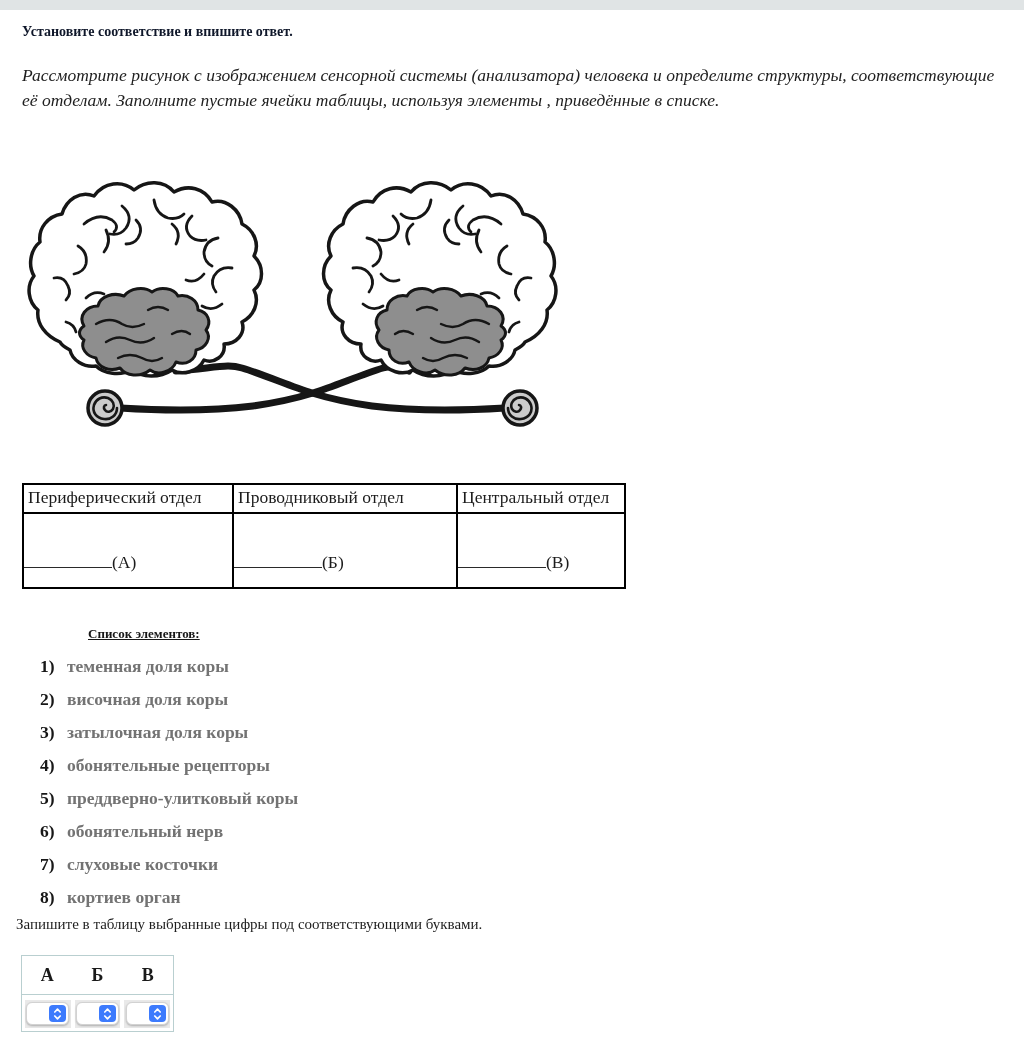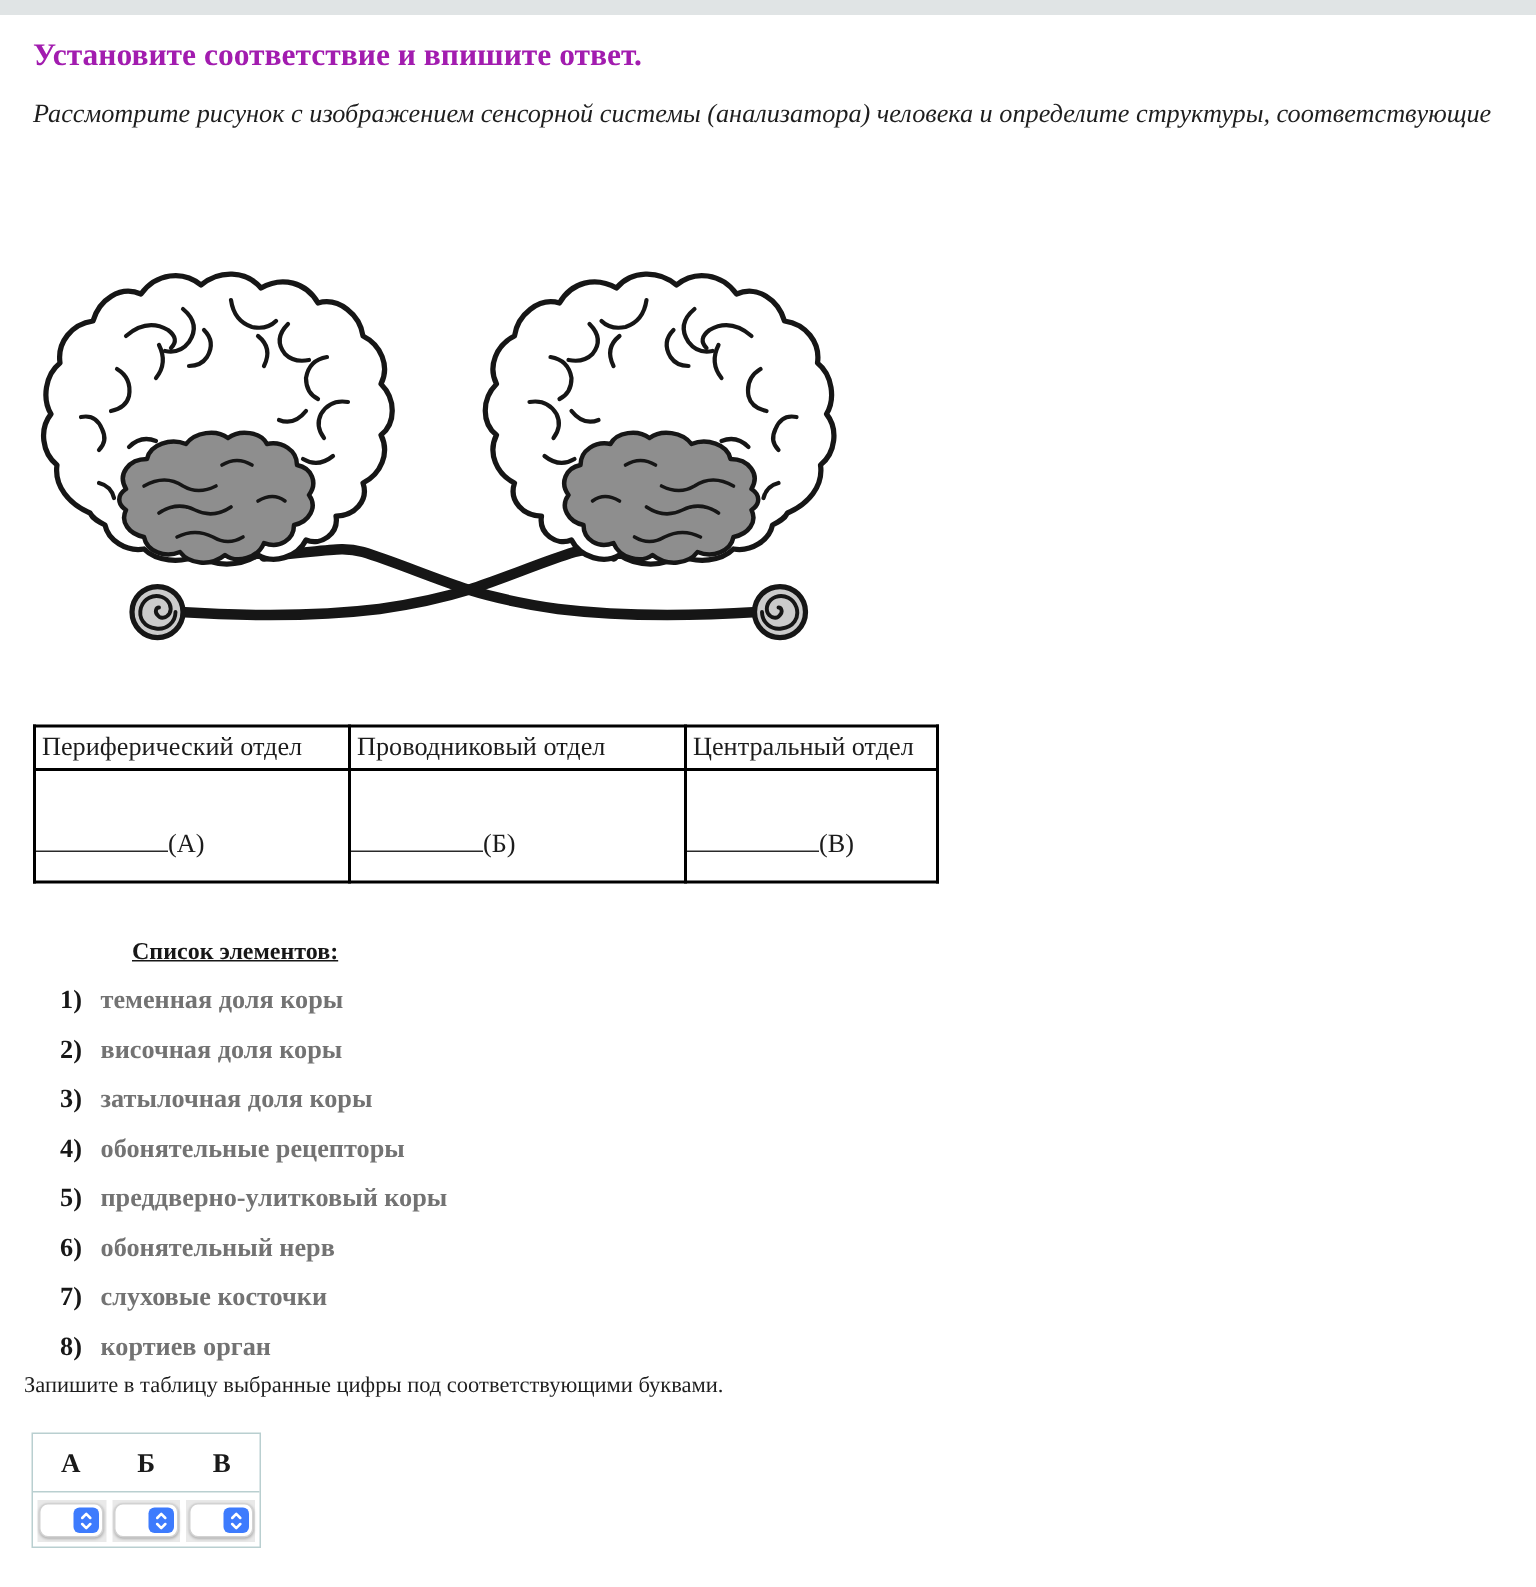--- a/index.html
+++ b/index.html
@@ -2,39 +2,39 @@
 <html><head>
 <meta charset="utf-8">
 <style>
   * { margin:0; padding:0; box-sizing:border-box; }
   html,body { background:#ffffff; }
   body { font-family:"Liberation Serif", serif; color:#1c1c1c; }
   #page { position:relative; width:1024px; height:1058px; background:#fff; overflow:hidden; }
 
   .top-bar { position:absolute; left:0; top:0; width:1024px; height:10px; background:#e0e4e5; }
 
-  .title { position:absolute; left:22px; top:24px; font-size:21px; font-weight:bold; color:#a21caf; }
+  .title { position:absolute; left:22px; top:24px; font-size:14px; font-weight:bold; color:#0f172a; }
 
   .intro { position:absolute; left:22px; top:63px; font-size:17.5px; line-height:25px; color:#1e1e1e;font-style:italic; }
   .intro div { white-space:nowrap; }
 
   .figure-wrap { position:absolute; left:20px; top:168px; width:545px; height:267px; }
 
   
   .match-table { position:absolute; left:22px; top:483px; border-collapse:collapse; table-layout:fixed; }
   .match-table th, .match-table td { border:2px solid #000; font-weight:normal; text-align:left; vertical-align:top; }
   .match-table th { height:29px; font-size:17.5px; padding:2px 4px 3px 4px; color:#1c1c1c; }
   .match-table td { height:75px; font-size:17.5px; padding:0; }
   .c1 { width:210px; } .c2 { width:224px; } .c3 { width:168px; }
   .blank-wrap { display:block; margin-top:38px; padding-left:0; }
   .blank-line { display:inline-block; width:88px; border-bottom:1.6px solid #2a2a2a; height:14px; }
   .blank-letter { font-size:17.5px; color:#1c1c1c; }
 
   
-  .list-heading { position:absolute; left:88px; top:626px; font-size:16px; font-weight:bold; text-decoration:underline; color:#171717; }
+  .list-heading { position:absolute; left:88px; top:626px; font-size:13px; font-weight:bold; text-decoration:underline; color:#171717; }
   .elements { position:absolute; left:40px; top:656px; }
   .el-item { height:33px; font-size:17.5px; display:flex; align-items:baseline; }
   .el-num { font-weight:bold; width:27px; color:#171717; }
   .el-text { color:#737373;font-weight:bold; }
 
   .footer-line { position:absolute; left:16px; top:916px; font-size:15px; color:#1e1e1e; }
 
   
   .answer-table { position:absolute; left:21px; top:955px; width:153px; height:77px;
                   border:1px solid #b9cfd0; background:#fff; }
@@ -53,20 +53,21 @@
 <body>
 
 <div id="page">
 
   <div class="top-bar"></div>
 
   <div class="title">Установите соответствие и впишите ответ.</div>
 
   <div class="intro">
     <div>Рассмотрите рисунок с изображением сенсорной системы (анализатора) человека и определите структуры, соответствующие</div>
+    <div>её отделам. Заполните пустые ячейки таблицы, используя элементы , приведённые в списке.</div>
   </div>
 
   <div class="figure-wrap">
     <svg width="545" height="267" viewBox="0 0 545 267">
       <defs>
         <g id="brain">
           <path d="M 34,160 C 20,154 10,142 12,128 C 2,120 0,104 8,94 C 2,84 4,68 14,60
                    C 12,46 22,34 36,32 C 40,18 54,8 68,14 C 78,0 96,-2 108,8 C 120,-2 138,-2 148,10
                    C 162,2 178,6 186,20 C 200,16 214,28 216,42 C 228,48 234,62 228,74
                    C 238,84 238,100 228,108 C 234,120 228,134 216,140 C 220,152 210,162 198,162

